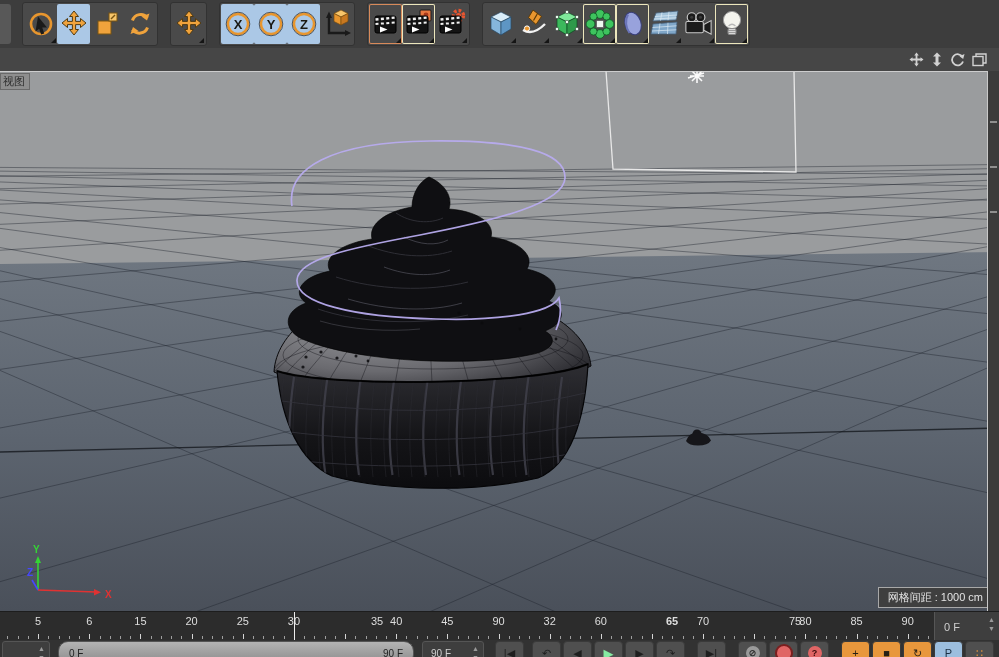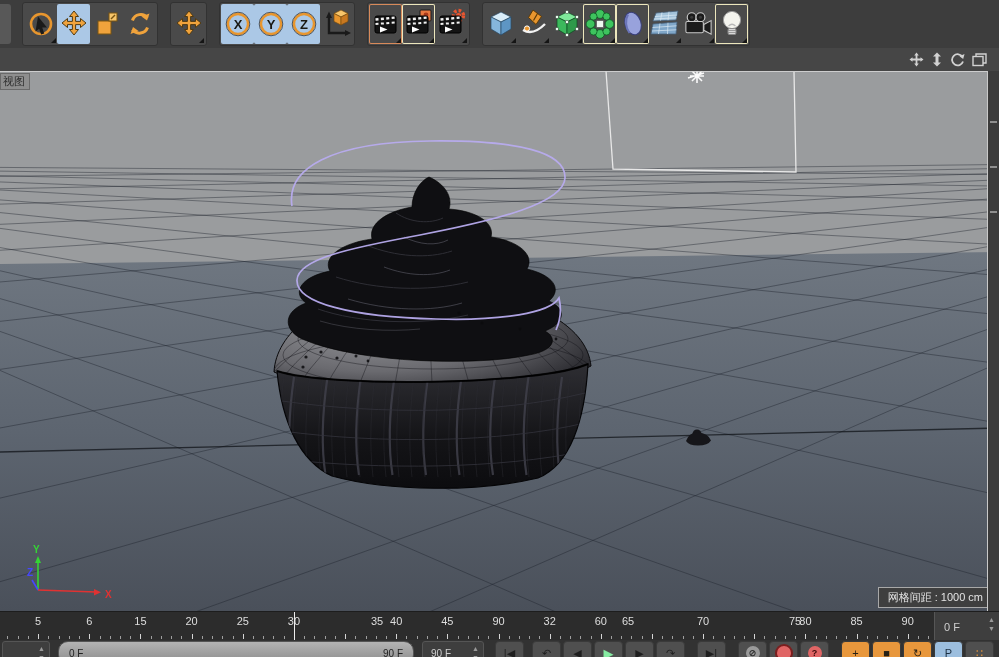--- a/index.html
+++ b/index.html
@@ -572,21 +572,21 @@
         <span class="flabel" style="left: 140.45px;">15</span>
         <span class="flabel" style="left: 191.6px;">20</span>
         <span class="flabel" style="left: 242.75px;">25</span>
         <span class="flabel" style="left: 293.9px;">30</span>
         <span class="flabel" style="left: 345.05px; margin-left: 32px;">35</span>
         <span class="flabel" style="left: 396.2px;">40</span>
         <span class="flabel" style="left: 447.35px;">45</span>
         <span class="flabel" style="left: 498.5px;">90</span>
         <span class="flabel" style="left: 549.65px;">32</span>
         <span class="flabel" style="left: 600.8px;">60</span>
-        <span class="flabel" style="left: 628px;">65</span>
+        <span class="flabel" style="left: 672px; font-weight: bold;">65</span>
         <span class="flabel" style="left: 703.1px;">70</span>
         <span class="flabel" style="left: 795px;">75</span>
         <span class="flabel" style="left: 805.4px;">80</span>
         <span class="flabel" style="left: 856.55px;">85</span>
         <span class="flabel" style="left: 907.7px;">90</span>
       </div>
     <div class="playhead" id="playhead" style="left: 293.9px;"></div>
     <div class="frame-box">
       <span>0 F</span>
       <div class="spinners">

